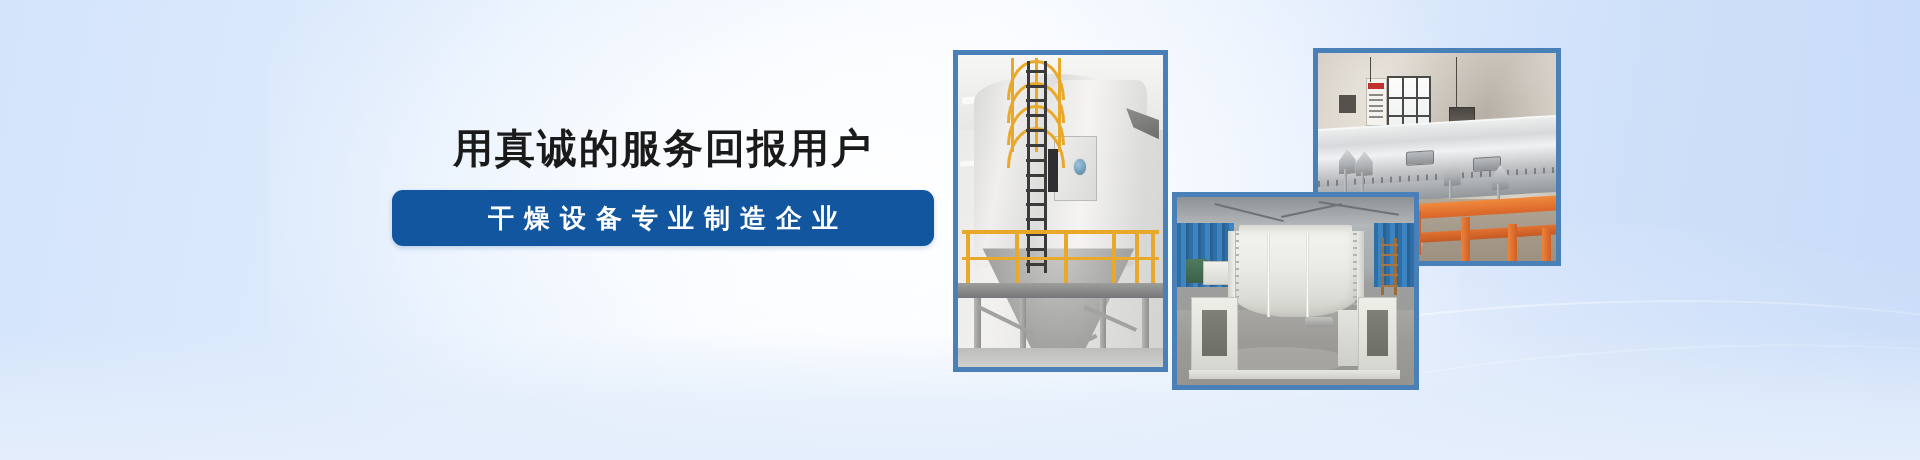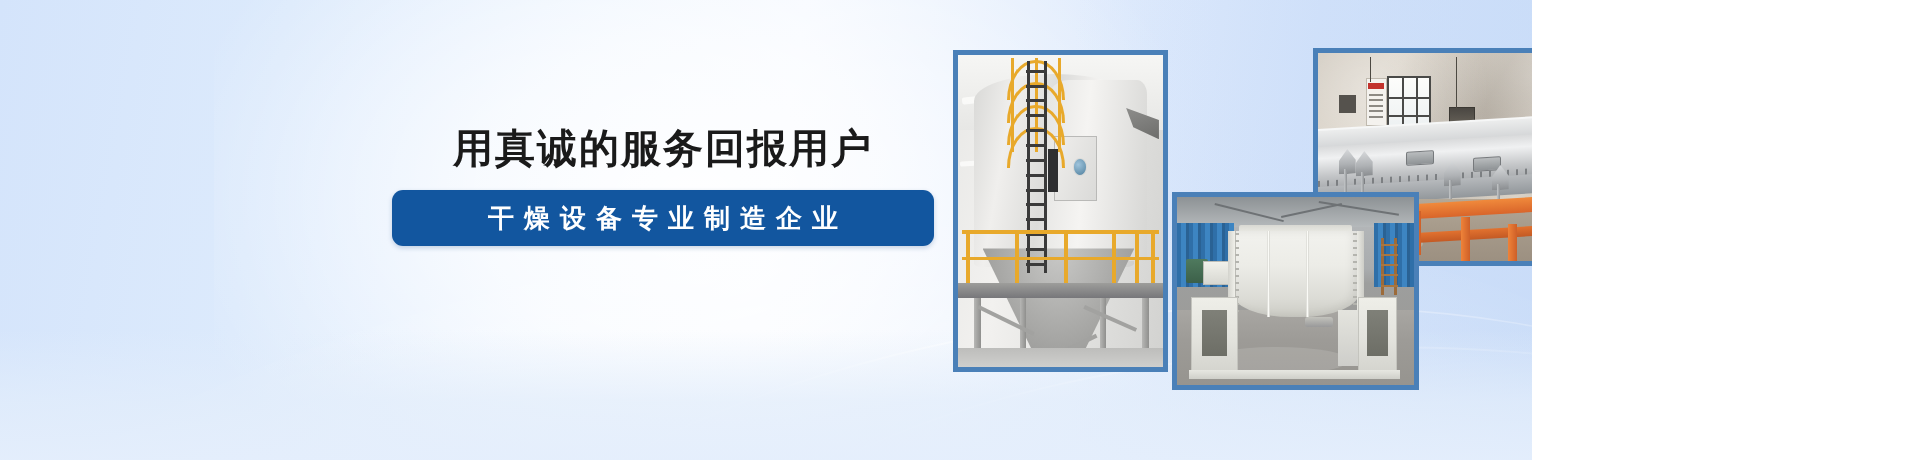--- a/index.html
+++ b/index.html
@@ -2,21 +2,21 @@
 <html><head>
 <meta charset="utf-8">
 <style>
   html, body {
     margin: 0;
     padding: 0;
     background: #ffffff;
   }
   #banner {
     position: relative;
-    width: 1532px;
+    width: 1920px;
     height: 460px;
     overflow: hidden;
     font-family: "Liberation Sans", "DejaVu Sans", sans-serif;
     background: #d6e5fb;
   }
 
   
   .bg-base {
     position: absolute;
     inset: 0;

